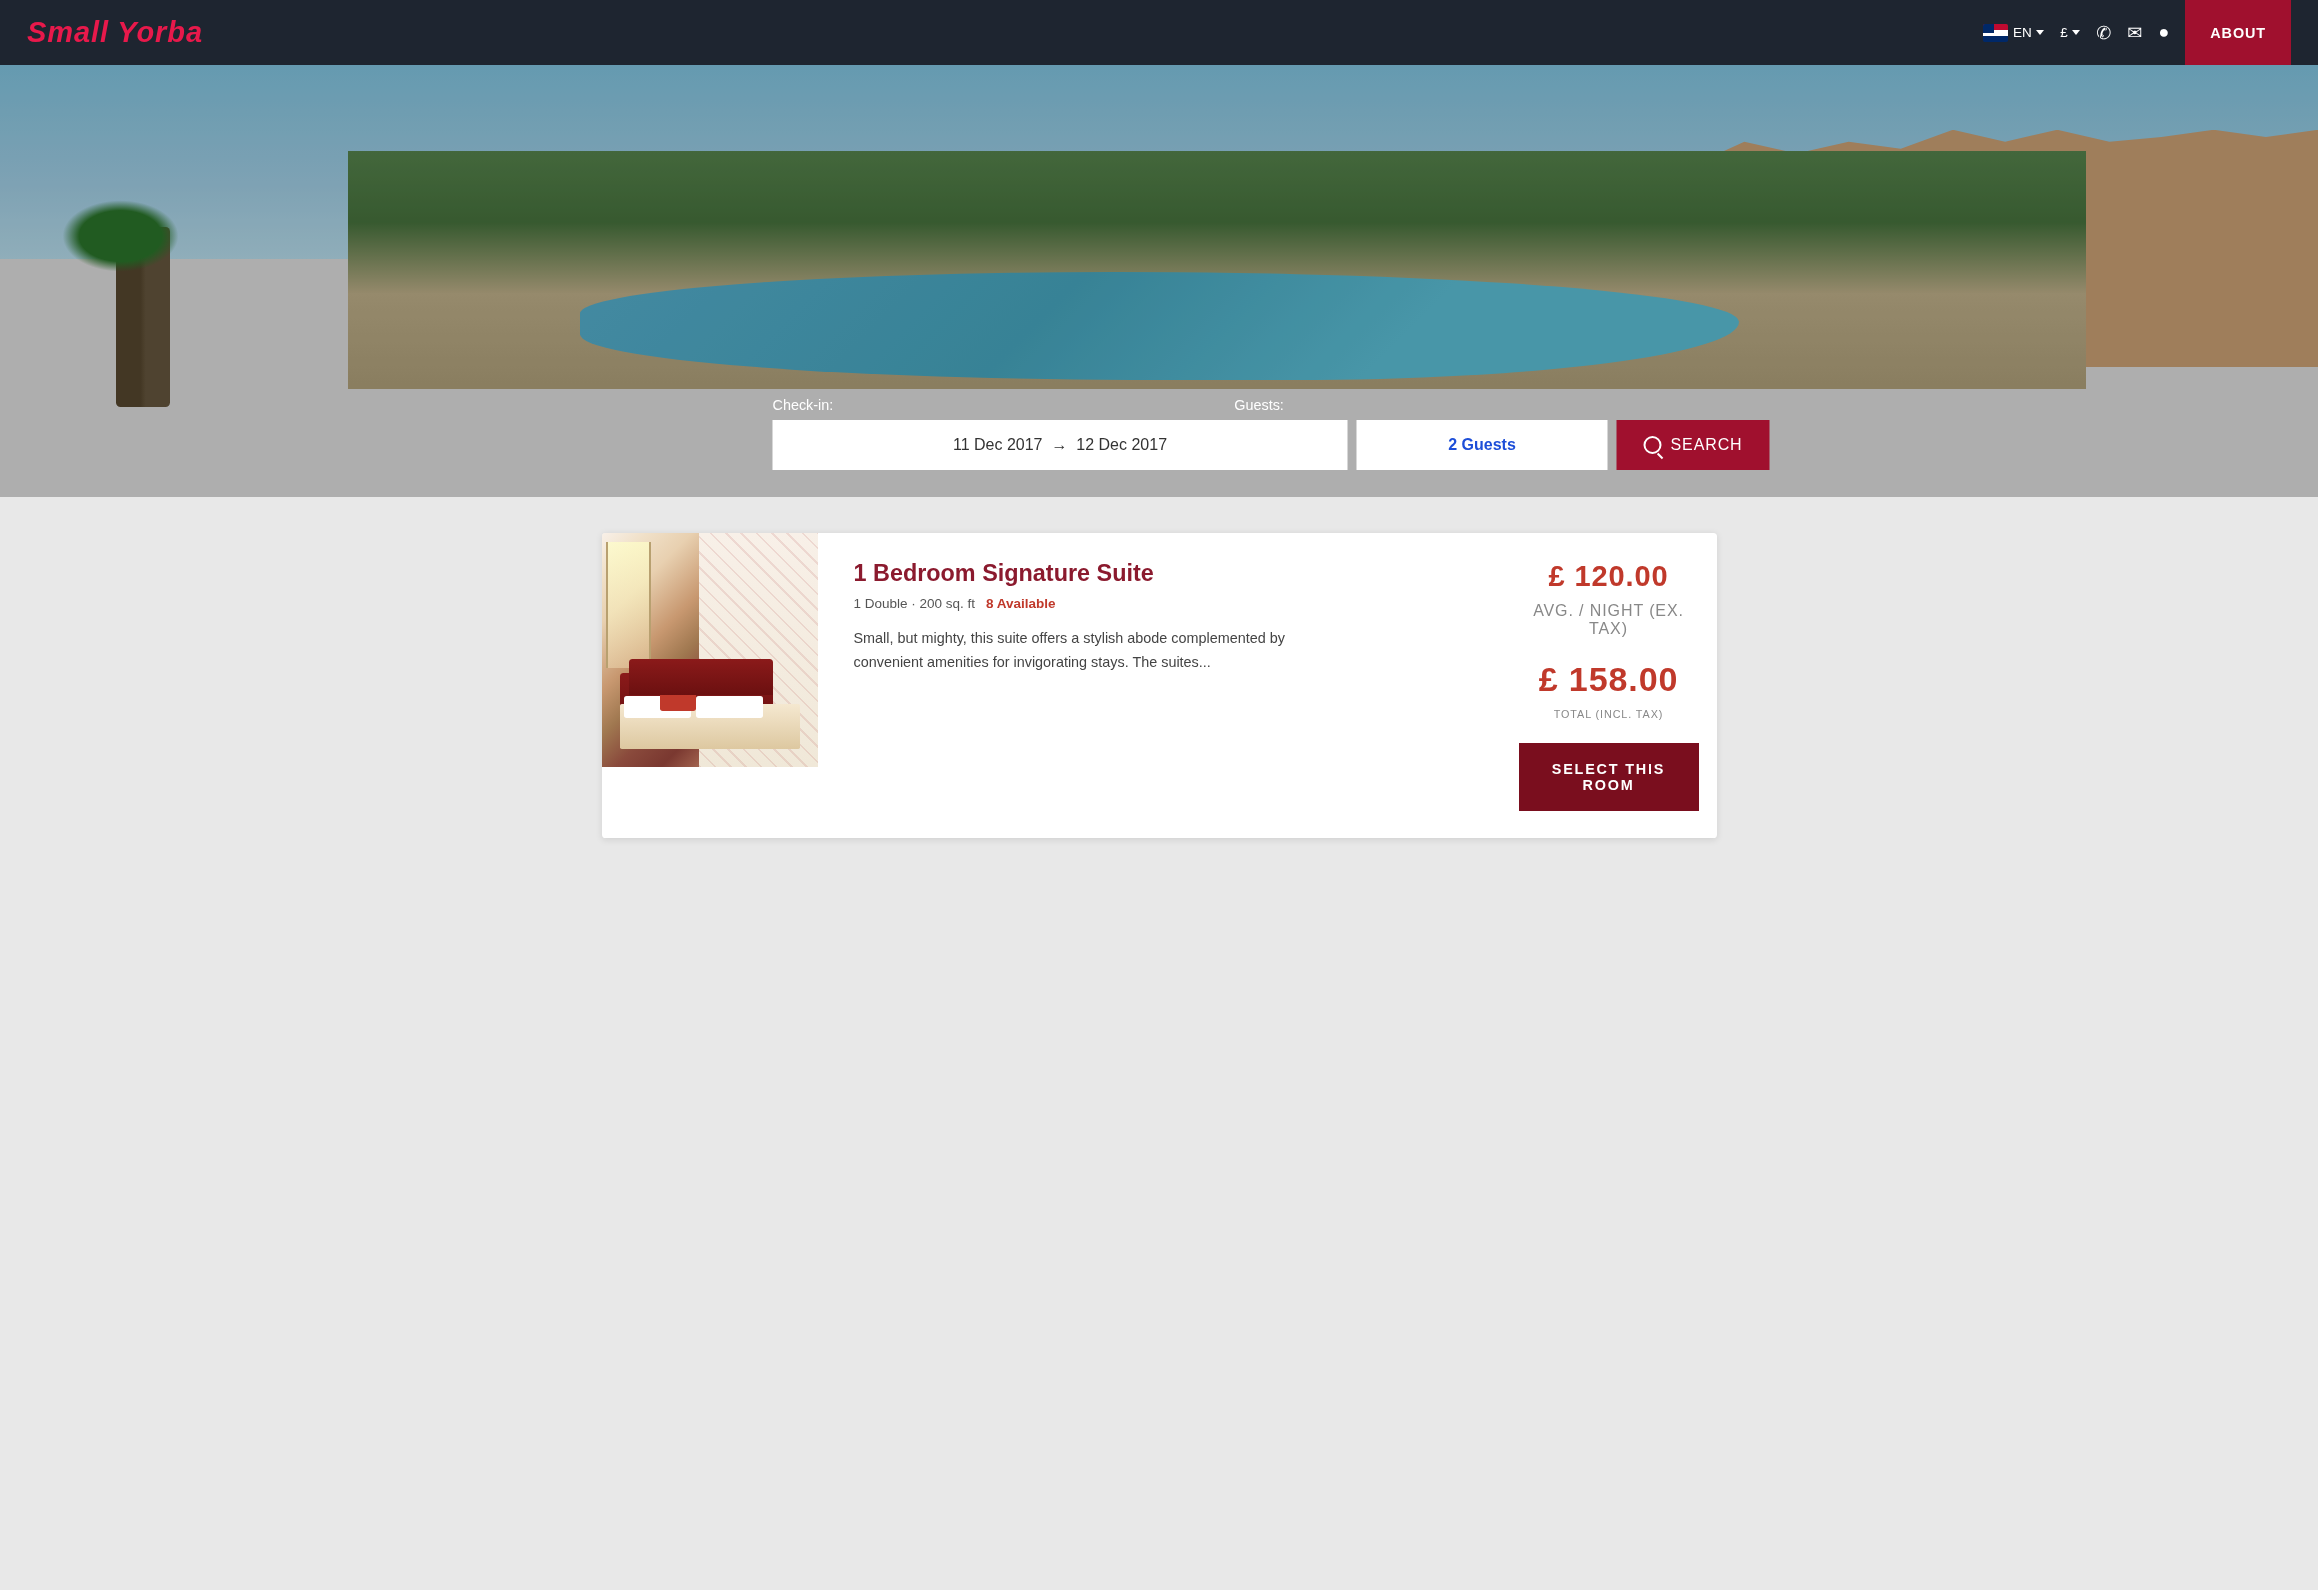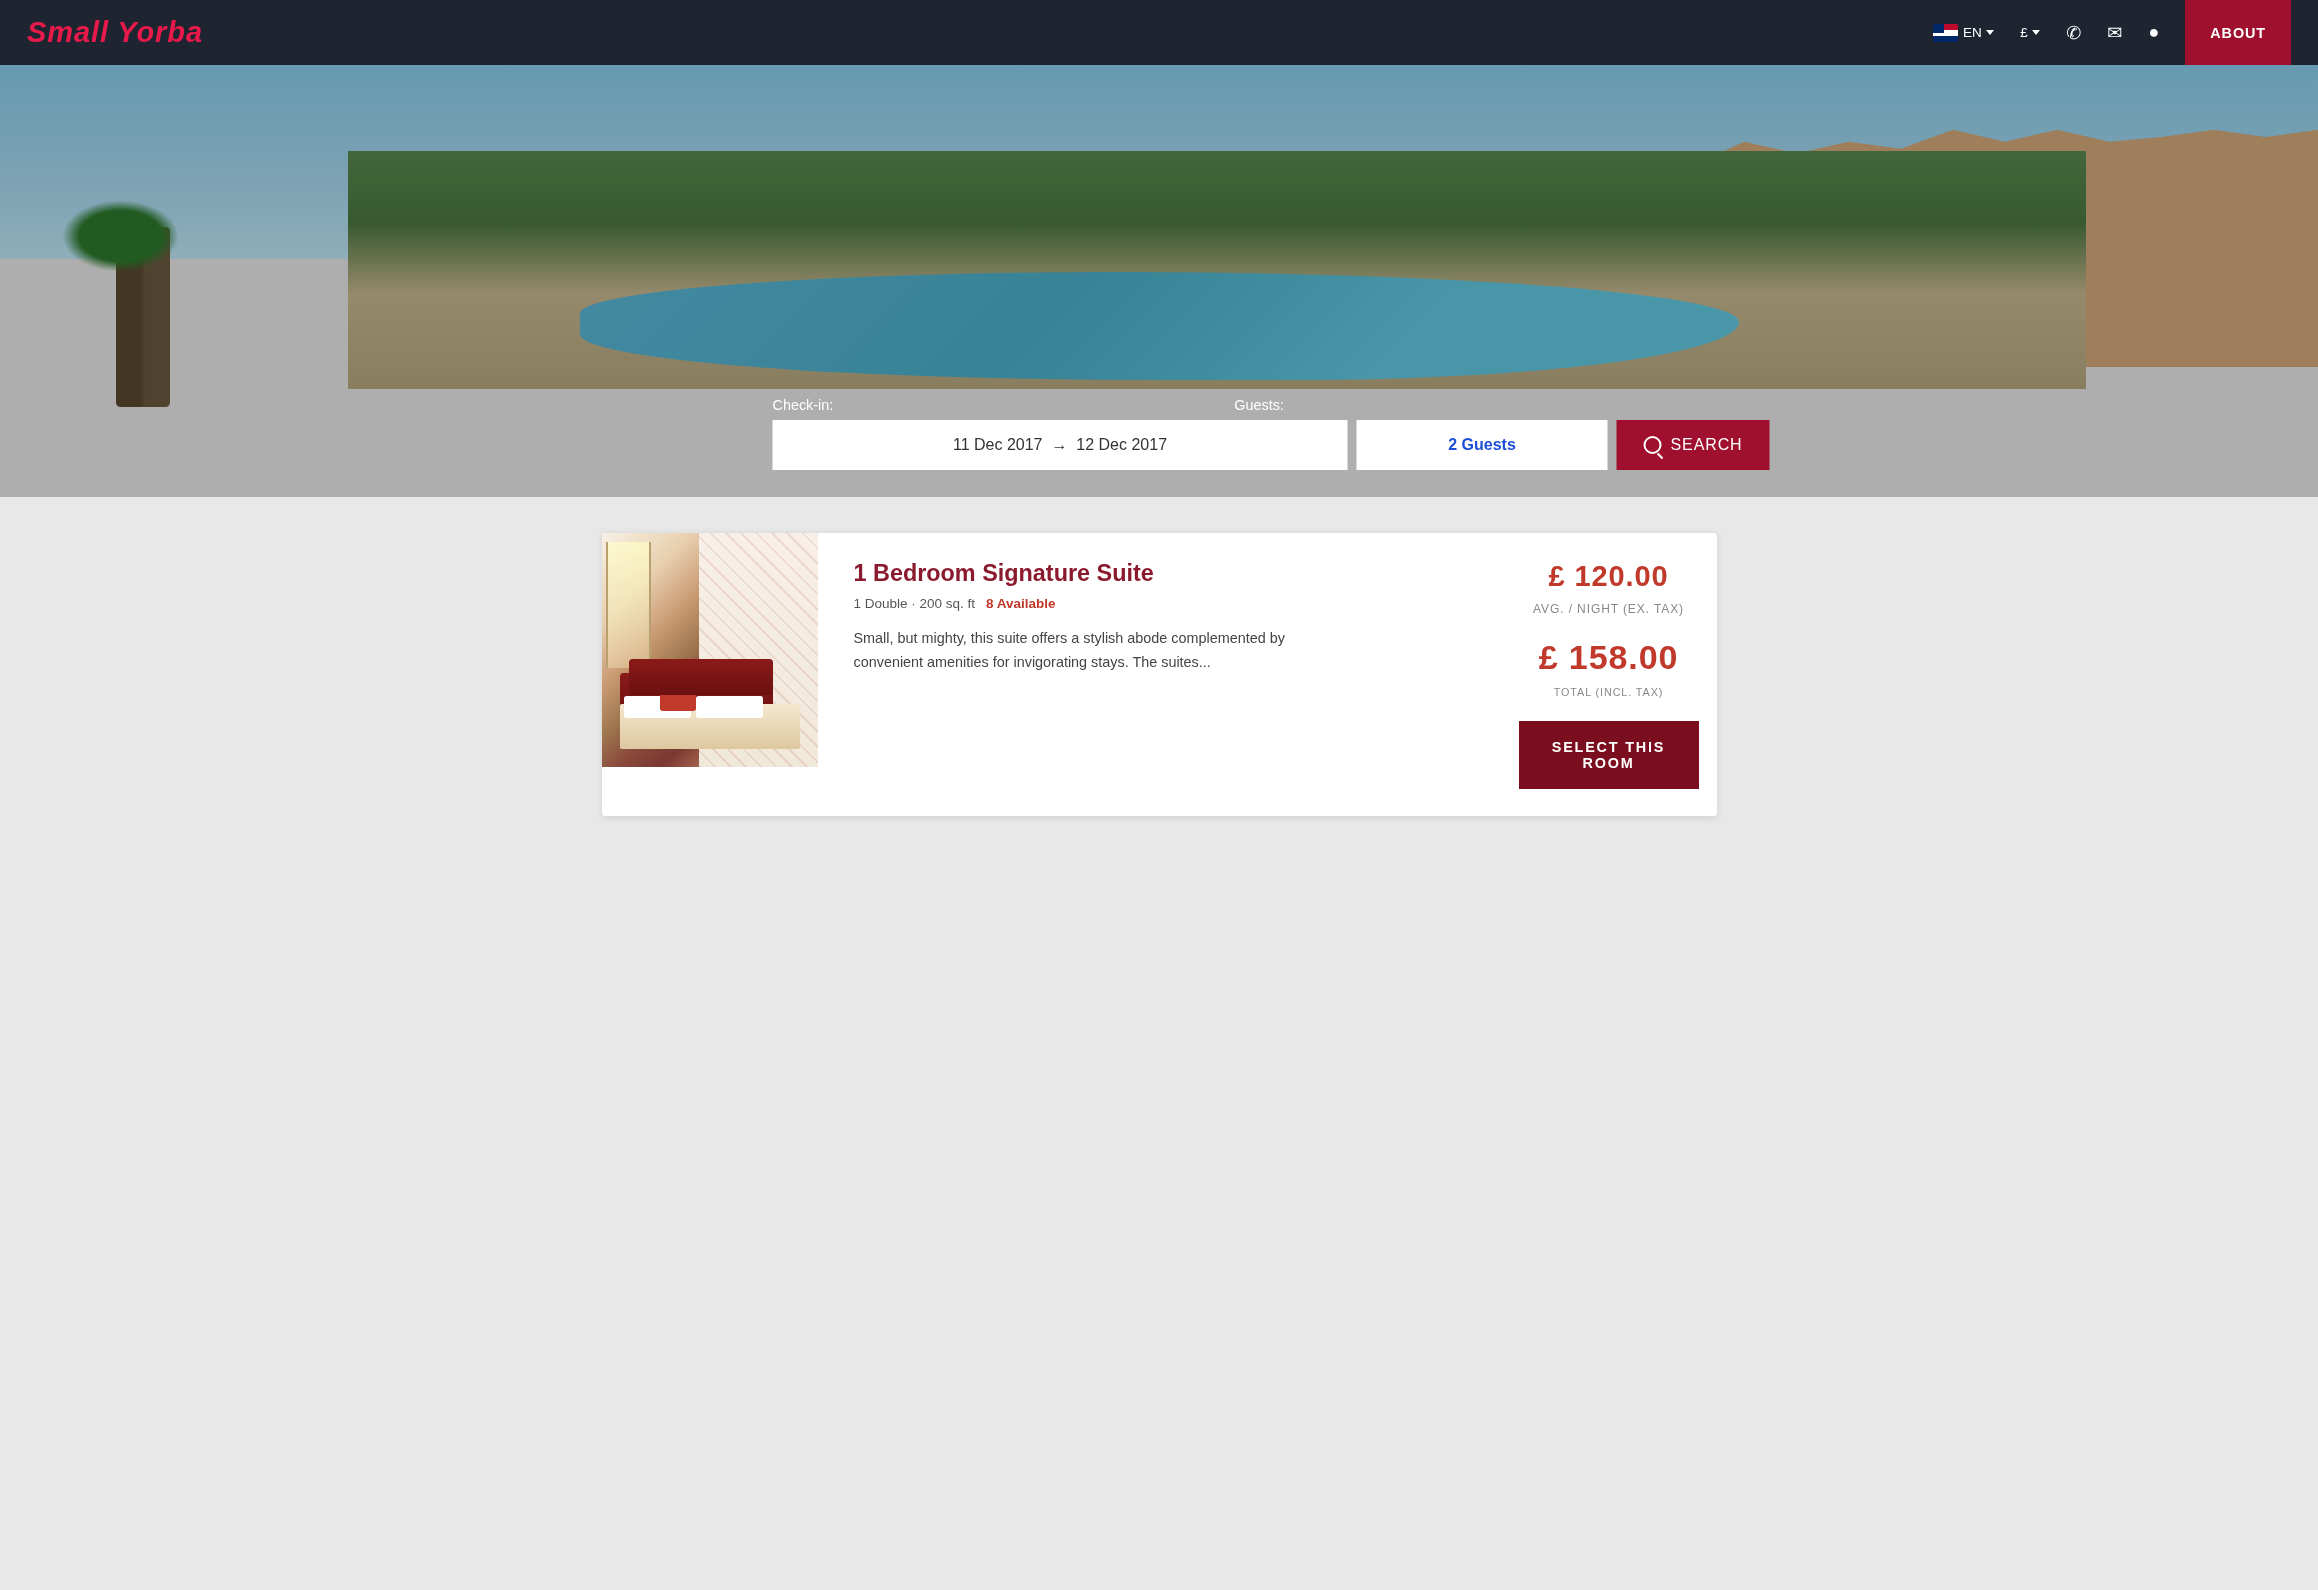--- a/index.html
+++ b/index.html
@@ -18,21 +18,21 @@
       font-size: 29px;
       font-weight: bold;
       color: #e8194b;
       font-style: italic;
       letter-spacing: 0.9px;
       flex: 1;
     }
     .navbar-controls {
       display: flex;
       align-items: center;
-      gap: 26px;
+      gap: 16px;
     }
     .nav-lang-btn, .nav-currency-btn {
       display: flex;
       align-items: center;
       gap: 4.5px;
       color: #fff;
       cursor: pointer;
       font-size: 13.5px;
       background: none;
       border: none;
@@ -257,21 +257,21 @@
       padding: 27px 18px;
       gap: 9px;
     }
     .price-main {
       font-size: 29px;
       color: #c0392b;
       font-weight: bold;
       letter-spacing: 0.9px;
     }
     .price-label {
-      font-size: 12px;
+      font-size: 16px;
       color: #888;
       text-transform: uppercase;
       letter-spacing: 0.9px;
       text-align: center;
       margin-bottom: 12.6px;
     }
     .price-total {
       font-size: 34px;
       color: #c0392b;
       font-weight: bold;

